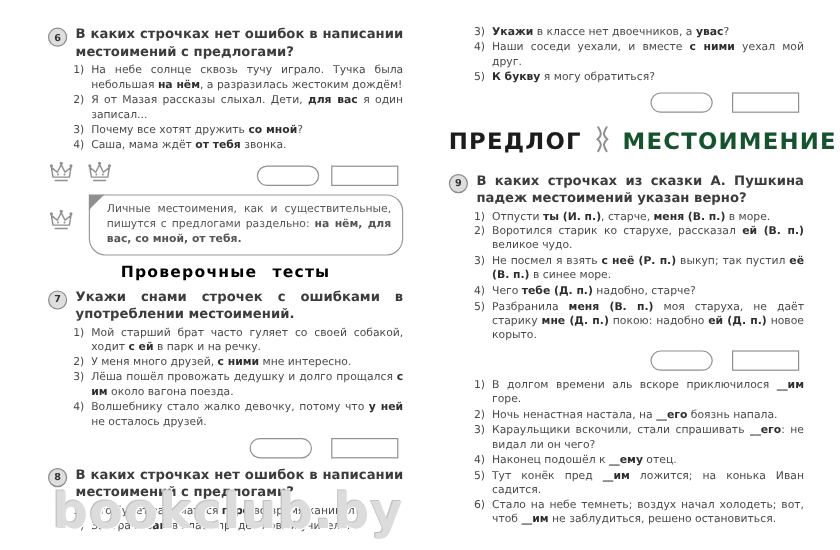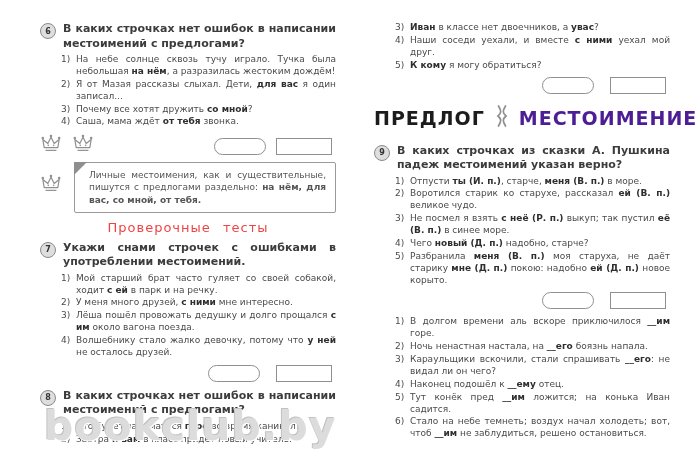--- a/index.html
+++ b/index.html
@@ -32,36 +32,36 @@
   .answer-oval{width:50px;height:15px;border:1.3px solid #909090;border-radius:9px;}
   .answer-rect{width:54px;height:15px;border:1.3px solid #909090;}
 
   .icons-row{display:flex;align-items:center;gap:10px;margin:2px 4px 4px 0;}
   .icons-row .spacer{flex:1;}
   .crown{flex:none;}
 
   .note-row{display:flex;gap:12px;align-items:flex-start;margin:4px 0 6px 0;}
   .note-row .crown{margin-top:12px;}
   .note-box{
-    position:relative;flex:1;border:1px solid #9a9a9a;border-radius:2px;
+    position:relative;flex:1;border:1px solid #9a9a9a;border-radius:14px;
     padding:6px 9px 6px 14px;font-size:9px;line-height:1.35;color:#555;text-align:justify;
   }
   .note-fold{
     position:absolute;left:-1px;top:-1px;width:0;height:0;
     border-top:13px solid #8f8f8f;border-right:13px solid transparent;
   }
   .tests-heading{
-    text-align:center;font-size:13px;font-weight:normal;color:#ef4444;
+    text-align:center;font-size:13px;font-weight:bold;color:#000000;
     letter-spacing:1px;word-spacing:7px;margin:7px 0 6px 0;
   }
 
   .chapter-heading{display:flex;align-items:center;gap:9px;margin:10px 0 12px 0;}
   .chapter-word{font-size:19px;font-weight:800;letter-spacing:1px;}
   .chapter-word.black{color:#1c1c1c;}
-  .chapter-word.gray{color:#4c1d95;}
+  .chapter-word.gray{color:#14532d;}
 
   .watermark{
     position:absolute;left:0px;top:402px;
     font-size:41px;font-weight:bold;letter-spacing:1px;
     color:#dcdcdc;
     text-shadow:-1px -1px 0 #c2c2c2, 1px 1px 0 #ffffff;
     z-index:5;
     margin-left:44px;
   }
 </style>
@@ -196,29 +196,29 @@
     </div>
   </div>
 
 </div>
 
 <div class="page page-right">
 
   <div class="items">
     <div class="item">
       <span class="inum">3)</span>
-      <span class="itext"><b>Иван</b> в классе нет двоечников, а <b>увас</b>?</span>
+      <span class="itext"><b>Укажи</b> в классе нет двоечников, а <b>увас</b>?</span>
     </div>
     <div class="item">
       <span class="inum">4)</span>
       <span class="itext">Наши соседи уехали, и вместе <b>с ними</b> уехал мой друг.</span>
     </div>
     <div class="item">
       <span class="inum">5)</span>
-      <span class="itext"><b>К кому</b> я могу обратиться?</span>
+      <span class="itext"><b>К букву</b> я могу обратиться?</span>
     </div>
   </div>
 
   <div class="answer-row">
     <span class="answer-oval"></span>
     <span class="answer-rect"></span>
   </div>
 
   <div class="chapter-heading">
     <span class="chapter-word black">ПРЕДЛОГ</span>
@@ -246,21 +246,21 @@
       <div class="item">
         <span class="inum">2)</span>
         <span class="itext">Воротился старик ко старухе, рассказал <b>ей (В. п.)</b> великое чудо.</span>
       </div>
       <div class="item">
         <span class="inum">3)</span>
         <span class="itext">Не посмел я взять <b>с неё (Р. п.)</b> выкуп; так пустил <b>её (В. п.)</b> в синее море.</span>
       </div>
       <div class="item">
         <span class="inum">4)</span>
-        <span class="itext">Чего <b>новый (Д. п.)</b> надобно, старче?</span>
+        <span class="itext">Чего <b>тебе (Д. п.)</b> надобно, старче?</span>
       </div>
       <div class="item">
         <span class="inum">5)</span>
         <span class="itext">Разбранила <b>меня (В. п.)</b> моя старуха, не даёт старику <b>мне (Д. п.)</b> покою: надобно <b>ей (Д. п.)</b> новое корыто.</span>
       </div>
     </div>
   </div>
 
   <div class="answer-row">
     <span class="answer-oval"></span>

